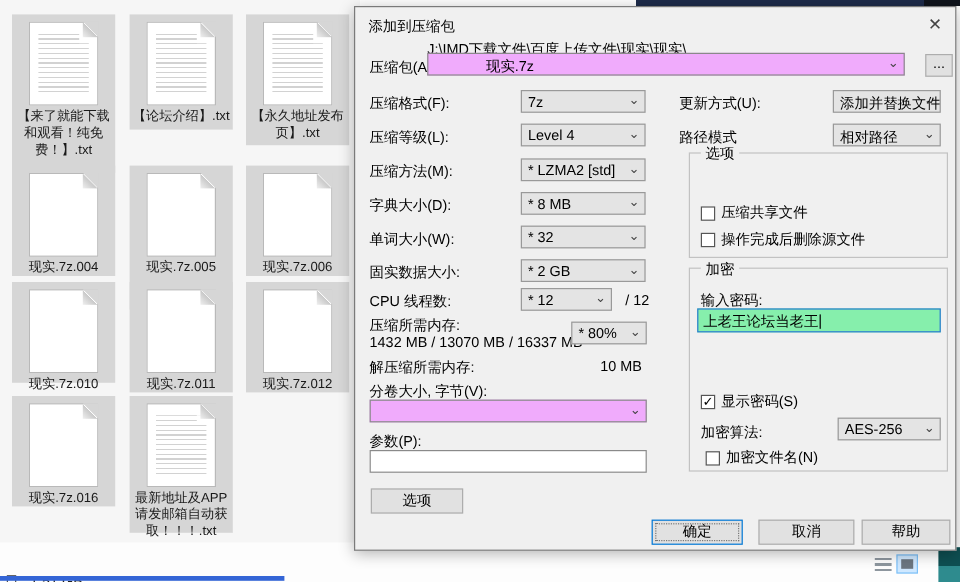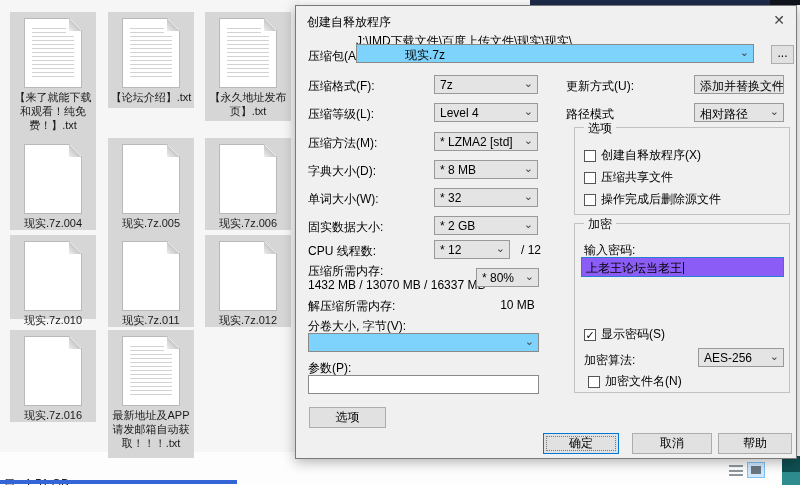--- a/index.html
+++ b/index.html
@@ -13,21 +13,21 @@
   .pos0{left:10px;top:12px;height:132px}
   .pos1{left:108px;top:12px;height:96px}
   .pos2{left:205px;top:12px;height:109px}
   .pos3{left:10px;top:138px;height:92px}
   .pos4{left:108px;top:138px;height:120px}
   .pos5{left:205px;top:138px;height:92px}
   .pos6{left:10px;top:235px;height:84px}
   .pos7{left:108px;top:235px;height:92px}
   .pos8{left:205px;top:235px;height:92px}
   .pos9{left:10px;top:330px;height:92px}
-  .pos10{left:108px;top:330px;height:128px}
+  .pos10{left:108px;top:330px;height:114px}
   .doc{position:relative;width:56px;height:68px;margin:6px auto 2px auto;background:#fff;
        border:1px solid #b9b9b9;}
   .doc::before{content:"";position:absolute;top:-1px;right:-1px;width:0;height:0;
        border-top:13px solid #d6d6d6;border-left:13px solid transparent;}
   .doc::after{content:"";position:absolute;top:0;right:0;width:12px;height:12px;
        background:linear-gradient(225deg,transparent 48%,#c9c9c9 50%,#efefef 100%);}
   .doc .lines{display:none;}
   .doc.lined .lines{display:block;position:absolute;left:7px;right:7px;top:9px;bottom:8px;
        background:repeating-linear-gradient(to bottom,#d2d2d2 0 1px,transparent 1px 4px);}
   .doc.lined .lines::before{content:"";position:absolute;top:0;right:-2px;width:10px;height:8px;background:#fff;}
@@ -48,33 +48,33 @@
 
   
   .dlg{position:absolute;left:295px;top:5px;width:502px;height:454px;background:#f0f0f0;
        border:1px solid #7a7a7a;box-shadow:0 3px 12px rgba(0,0,0,.3);box-sizing:border-box;}
   .dlg-title{position:absolute;left:11px;top:8px;font-size:12px;color:#000;}
   .dlg-close{position:absolute;right:11px;top:6px;font-size:14px;color:#444;cursor:pointer;}
   .lbl{position:absolute;white-space:nowrap;color:#000;}
   .combo{position:absolute;height:19px;background:#e4e4e4;border:1px solid #999;
        box-sizing:border-box;padding:2px 16px 0 5px;white-space:nowrap;overflow:hidden;cursor:default;}
   .combo .chev{position:absolute;right:4px;top:1px;color:#444;font-size:11px;}
-  .combo.white{background:#7dd3fc;border-color:#8a8a8a;padding-left:48px;}
+  .combo.white{background:#f0abfc;border-color:#8a8a8a;padding-left:48px;}
   .tinput{position:absolute;height:19px;background:#fff;border:1px solid #8a8a8a;
        box-sizing:border-box;padding:2px 4px 0 4px;}
   .btn{position:absolute;height:21px;background:#e1e1e1;border:1px solid #adadad;
        box-sizing:border-box;text-align:center;line-height:18px;cursor:pointer;}
   .btn.default{border-color:#0078d7;outline:1px dotted #777;outline-offset:-4px;}
   .browse{position:absolute;left:475px;top:39px;width:23px;height:19px;line-height:14px;}
   .group{position:absolute;border:1px solid #c2c2c2;}
   .group .legend{position:absolute;top:-8px;left:9px;background:#f0f0f0;padding:0 4px;}
   .cb{position:absolute;display:flex;align-items:center;gap:5px;cursor:pointer;}
   .cb .box{width:12px;height:12px;background:#fff;border:1px solid #555;box-sizing:border-box;
        display:inline-flex;align-items:center;justify-content:center;font-size:11px;line-height:10px;}
-  .pwd{position:absolute;left:285px;top:251px;width:203px;height:20px;background:#8b5cf6;
+  .pwd{position:absolute;left:285px;top:251px;width:203px;height:20px;background:#86efac;
        border:1px solid #2b7cd3;box-sizing:border-box;padding:2px 3px 0 4px;white-space:nowrap;overflow:hidden;}
   .caret{display:inline-block;width:1px;height:12px;background:#000;vertical-align:-2px;margin-left:1px;}
 
   
   .c-l{left:138px;width:104px;}
   .r0{top:69px}.r1{top:97px}.r2{top:126px}.r3{top:154px}.r4{top:182px}.r5{top:210px}
   .l0{top:72px}.l1{top:100px}.l2{top:129px}.l3{top:157px}.l4{top:185px}.l5{top:213px}
 </style>
 </head>
 <body>
@@ -140,21 +140,21 @@
   <div class="status">
     <span>目</span><span class="gb">1.51 GB</span>
   </div>
   <div class="view-list"></div>
   <div class="view-thumb"></div>
   <div class="blue-line"></div>
   <div class="teal-strip"></div>
 </div>
 
 <div class="dlg">
-  <div class="dlg-title">创建自释放程序</div>
+  <div class="dlg-title">添加到压缩包</div>
   <div class="dlg-close">✕</div>
 
   <div class="lbl" style="left:12px;top:42px">压缩包(A)</div>
   <div class="lbl" style="left:60px;top:27px">J:\IMD下载文件\百度上传文件\现实\现实\</div>
   <div class="combo white" style="left:60px;top:38px;width:398px">
     <span>现实.7z</span><span class="chev">⌄</span>
   </div>
   <div class="btn browse">...</div>
 
   <div class="lbl l0" style="left:12px">压缩格式(F):</div>
@@ -189,24 +189,20 @@
   <div class="btn" style="left:13px;top:401px;width:77px">选项</div>
 
   <div class="lbl" style="left:270px;top:72px">更新方式(U):</div>
   <div class="combo" style="left:398px;top:69px;width:90px"><span>添加并替换文件</span><span class="chev">⌄</span></div>
   <div class="lbl" style="left:270px;top:100px">路径模式</div>
   <div class="combo" style="left:398px;top:97px;width:90px"><span>相对路径</span><span class="chev">⌄</span></div>
 
   <div class="group" style="left:278px;top:121px;width:214px;height:86px">
     <span class="legend">选项</span>
   </div>
-  <div class="cb" style="left:288px;top:141px">
-    <span class="box"></span>
-    <span>创建自释放程序(X)</span>
-  </div>
   <div class="cb" style="left:288px;top:163px">
     <span class="box"></span>
     <span>压缩共享文件</span>
   </div>
   <div class="cb" style="left:288px;top:185px">
     <span class="box"></span>
     <span>操作完成后删除源文件</span>
   </div>
 
   <div class="group" style="left:278px;top:217px;width:214px;height:168px">

